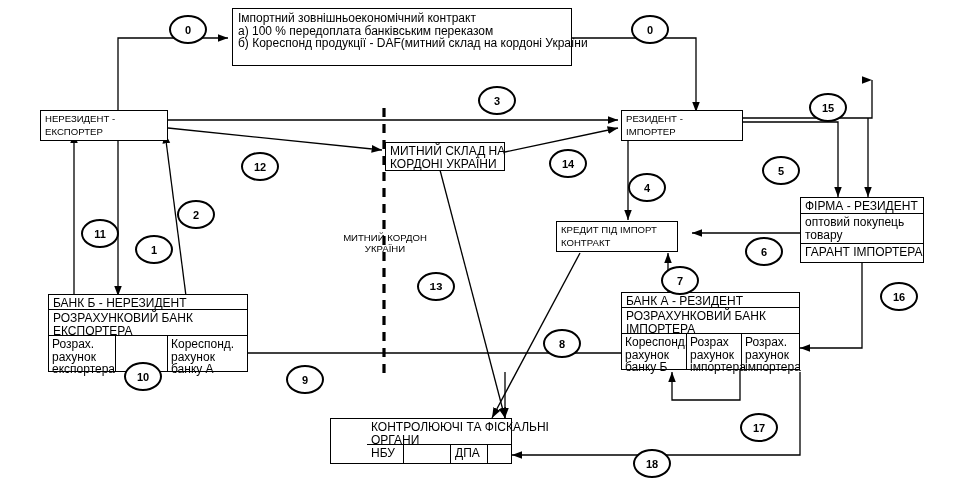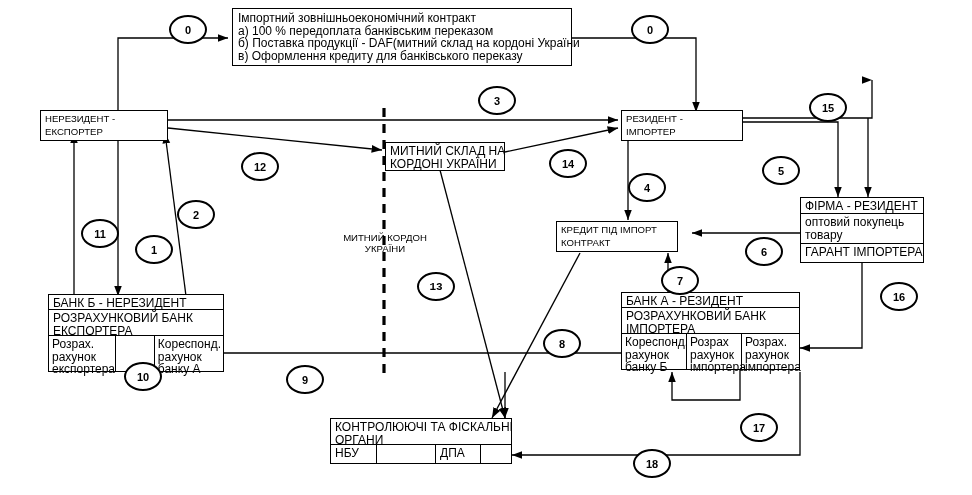--- a/index.html
+++ b/index.html
@@ -78,22 +78,21 @@
     <g stroke="#000" stroke-width="1.3" fill="none">
       <path d="M505,372 L505,418" marker-end="url(#ah)"></path>
 
       <path d="M384,108 L384,375" stroke-width="3.2" stroke-dasharray="9,7"></path>
     </g>
   </svg>
 
   <div class="box" style="left:232px;top:8px;width:340px;height:58px;padding:3px 4px 0 5px;">
     <span class="ln t9">Імпортний  зовнішньоекономічний контракт</span>
     <span class="ln t9">а) 100 % передоплата банківським переказом</span>
-    <span class="ln t9">б) Поставка продукції - DAF(митний склад на кордоні України</span>
-    <span class="ln t9">в) Оформлення кредиту для банківського переказу</span>
+    <span class="ln t9">б) Кореспонд продукції - DAF(митний склад на кордоні України</span>
   </div>
 
   <div class="box pad" style="left:40px;top:110px;width:128px;height:31px;">
     <span class="ln t95">НЕРЕЗИДЕНТ -</span>
     <span class="ln t95">ЕКСПОРТЕР</span>
   </div>
 
   <div class="box pad" style="left:621px;top:110px;width:122px;height:31px;">
     <span class="ln t95">РЕЗИДЕНТ -</span>
     <span class="ln t95">ІМПОРТЕР</span>
@@ -115,21 +114,21 @@
     </div>
     <div class="hdr pad" style="height:30px;">
       <span class="ln t9">оптовий покупець</span>
       <span class="ln t9">товару</span>
     </div>
     <div class="pad" style="height:17px;">
       <span class="ln t9">ГАРАНТ ІМПОРТЕРА</span>
     </div>
   </div>
 
-  <div class="box" style="left:48px;top:294px;width:176px;height:78px;">
+  <div class="box" style="left:48px;top:294px;width:200px;height:78px;">
     <div class="hdr pad" style="height:15px;">
       <span class="ln t9">БАНК Б - НЕРЕЗИДЕНТ</span>
     </div>
     <div class="hdr pad" style="height:26px;">
       <span class="ln t9">РОЗРАХУНКОВИЙ БАНК</span>
       <span class="ln t9">ЕКСПОРТЕРА</span>
     </div>
     <div class="cellrow" style="height:35px;">
       <div class="cell" style="width:67px;">
         <span class="ln t9">Розрах.</span>
@@ -165,21 +164,21 @@
         <span class="ln t9">імпортера</span>
       </div>
       <div class="cell" style="width:59px;">
         <span class="ln t9">Розрах.</span>
         <span class="ln t9">рахунок</span>
         <span class="ln t9">імпортера</span>
       </div>
     </div>
   </div>
 
-  <div class="box" style="left:330px;top:418px;width:182px;height:46px;">
+  <div class="box" style="left:330px;top:418px;width:182px;height:46px;padding-left:36px;">
     <div class="hdr pad" style="height:26px;">
       <span class="ln t9">КОНТРОЛЮЮЧІ ТА ФІСКАЛЬНІ</span>
       <span class="ln t9">ОРГАНИ</span>
     </div>
     <div class="cellrow" style="height:18px;">
       <div class="cell pad" style="width:46px;">
         <span class="ln t9">НБУ</span>
       </div>
       <div class="cell" style="width:58px;border-right:none;"></div>
       <div class="cell pad" style="width:45px;border-left:1.4px solid #000;border-right:none;">

